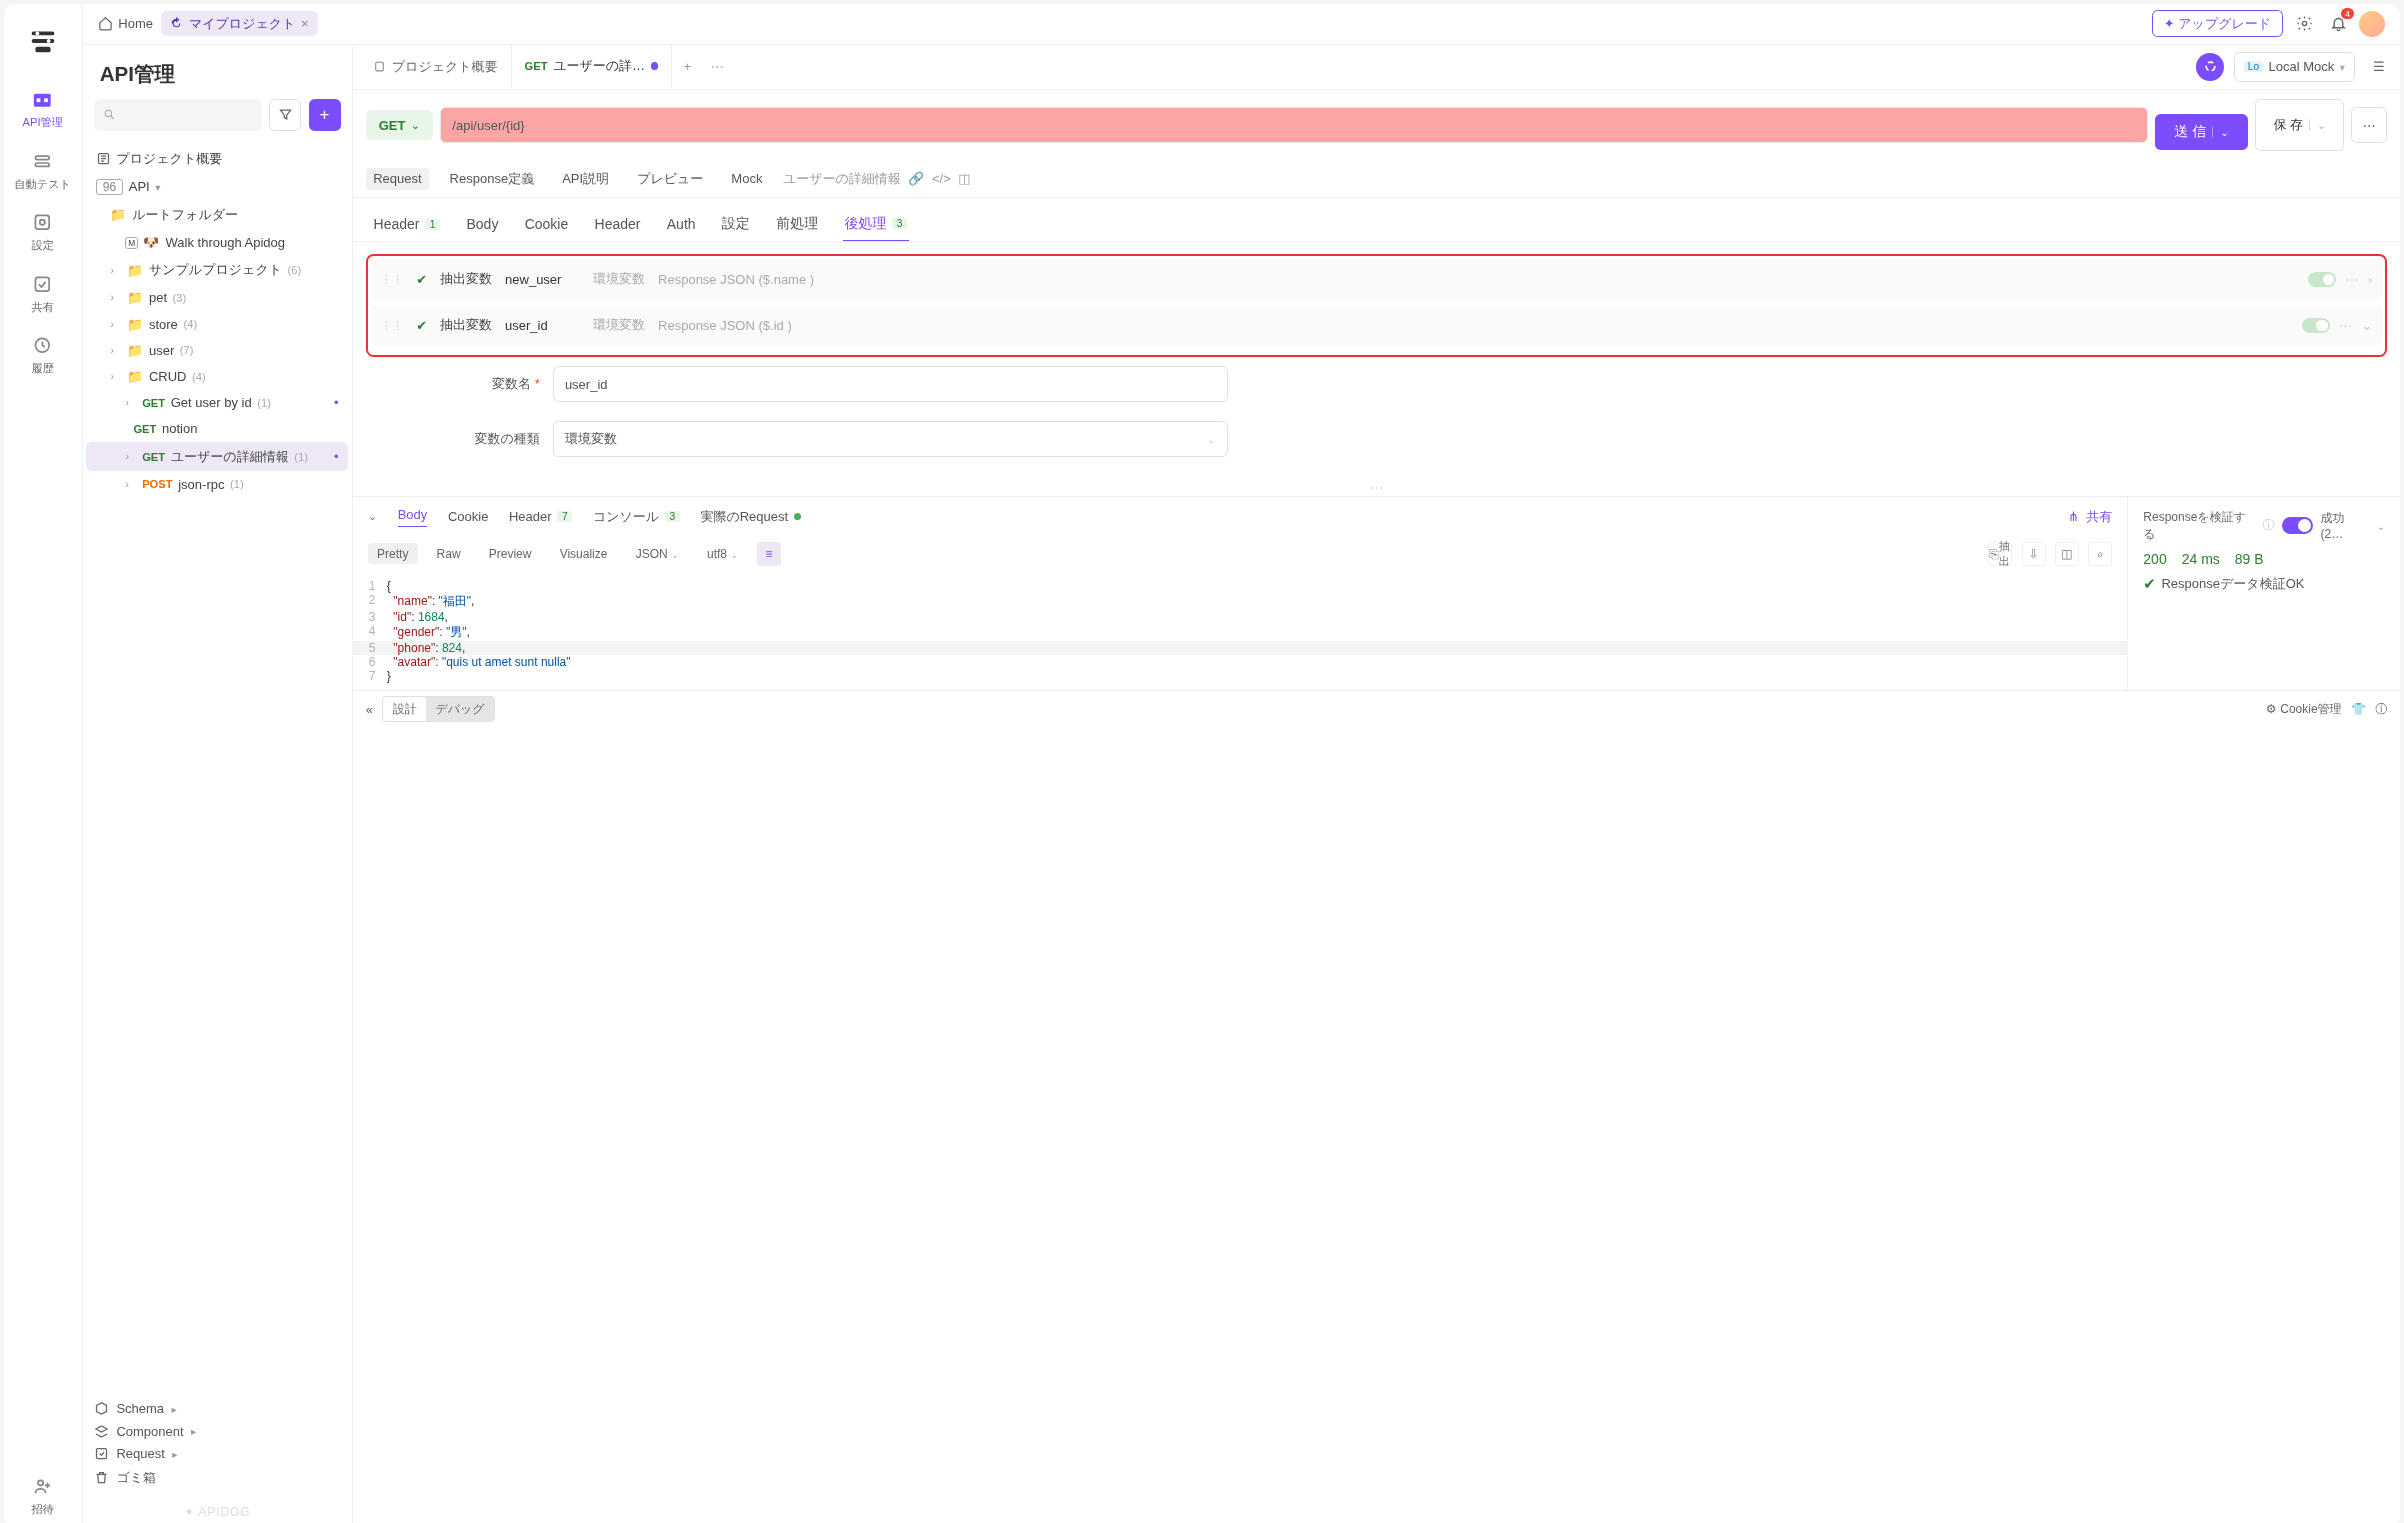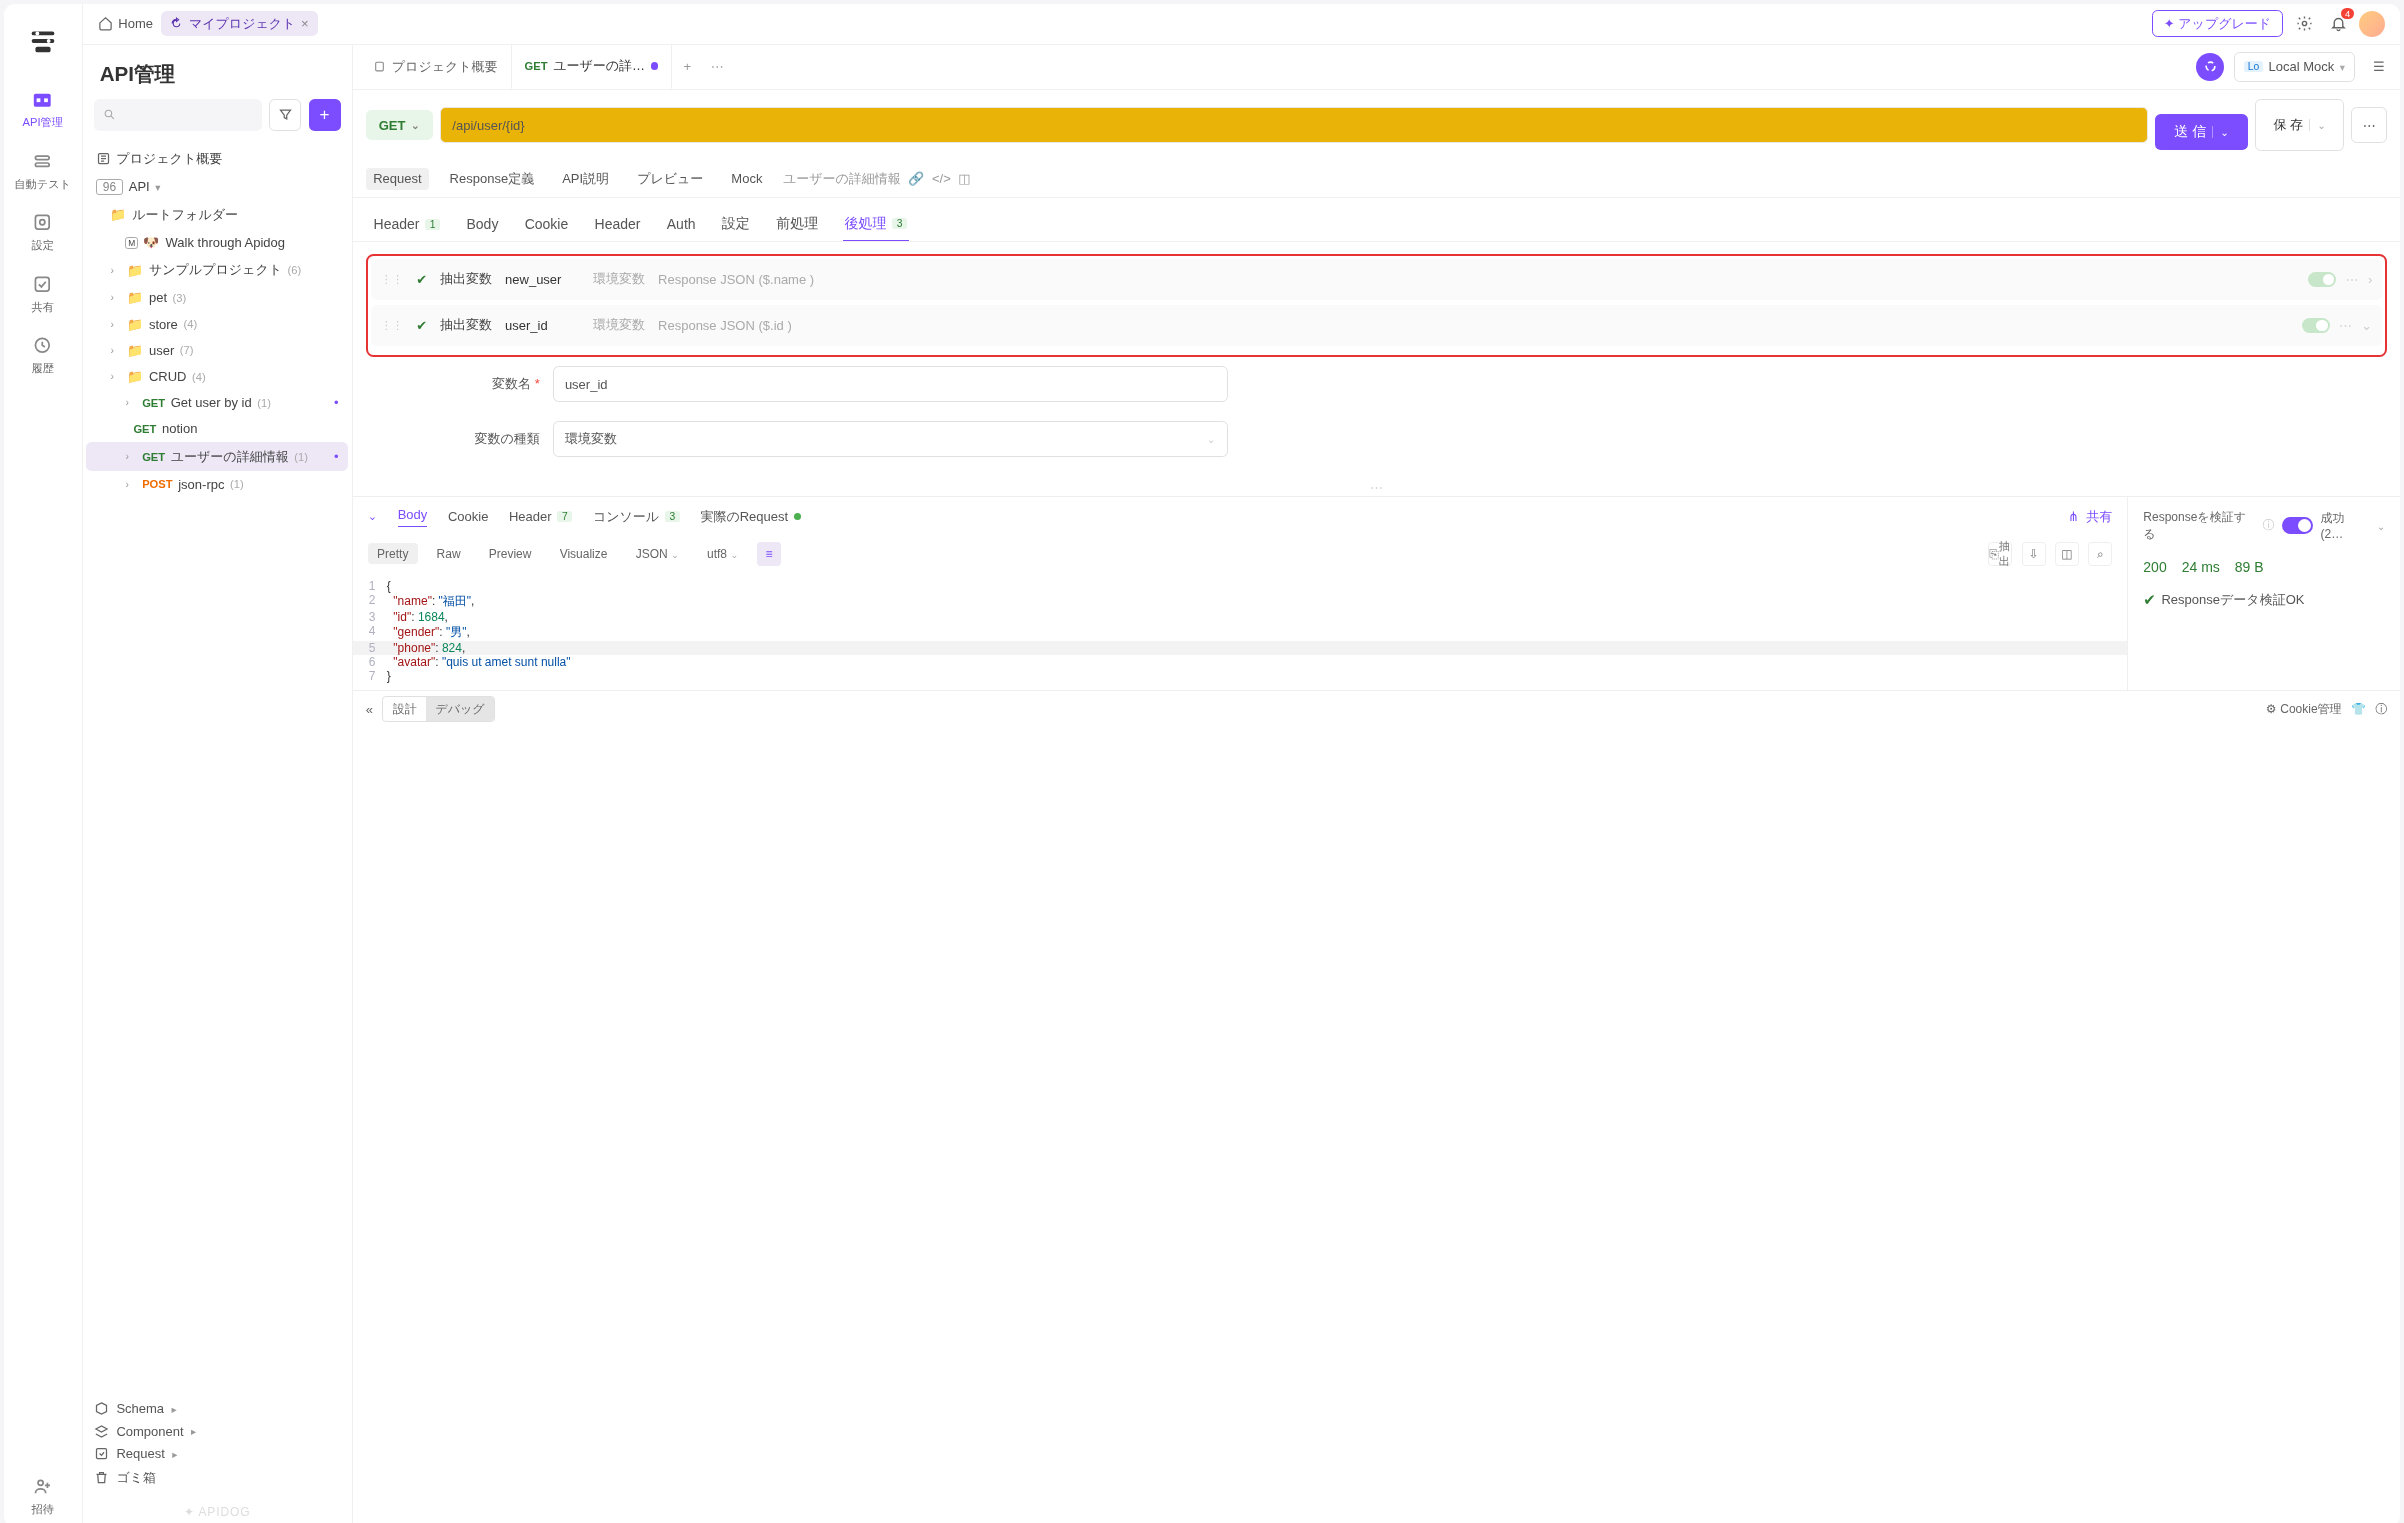--- a/index.html
+++ b/index.html
@@ -59,21 +59,21 @@
 .tabs .plus, .tabs .more { width: 30px; display: flex; justify-content: center; color: #999; }
 .tabs-right { margin-left: auto; display: flex; align-items: center; gap: 9.4px; }
 .run-btn { width: 28px; height: 28px; border-radius: 50%; background: #7c4dff; display: flex; align-items: center; justify-content: center; color: #fff; }
 .env-select { border: 0.9px solid #e0e0e0; border-radius: 5.6px; height: 30px; padding: 0 9.4px; display: flex; align-items: center; gap: 5.6px; color: #555; }
 .env-select .lo { background: #e3f2fd; color: #1976d2; padding: 0 3.7px; border-radius: 2.8px; font-size: 10.3px; }
 .menu-btn { width: 28px; height: 28px; display: flex; align-items: center; justify-content: center; color: #666; }
 
 
 .req-bar { display: flex; align-items: center; gap: 7.5px; padding: 9.4px 13px; }
 .method-pill { background: #e8f5e9; color: #2e7d32; font-weight: 600; padding: 7.5px 13px; border-radius: 5.6px; display: flex; align-items: center; gap: 5.6px; }
-.url-input { flex: 1; border: 0.9px solid #e8e8e8; background: #eab308; border-radius: 5.6px; height: 36px; padding: 0 11.2px; color: #555; display: flex; align-items: center; }
+.url-input { flex: 1; border: 0.9px solid #e8e8e8; background: #fca5a5; border-radius: 5.6px; height: 36px; padding: 0 11.2px; color: #555; display: flex; align-items: center; }
 .send-btn { background: #7c4dff; color: #fff; border-radius: 5.6px; height: 36px; padding: 0 19px; display: flex; align-items: center; gap: 5.6px; font-size: 14px; margin-top: 14px; }
 .save-btn { border: 0.9px solid #e0e0e0; border-radius: 5.6px; height: 52px; padding: 0 17px; display: flex; align-items: center; gap: 5.6px; }
 .more-btn { border: 0.9px solid #e0e0e0; border-radius: 5.6px; width: 36px; height: 36px; display: flex; align-items: center; justify-content: center; }
 
 
 .sub-tabs { display: flex; align-items: center; gap: 13px; padding: 5.6px 13px; font-size: 13px; color: #555; border-bottom: 0.9px solid #f0f0f0; }
 .sub-tab { padding: 3.7px 7.5px; border-radius: 3.7px; }
 .sub-tab.pill { background: #f0f0f0; }
 .sub-trail { color: #999; display: flex; align-items: center; gap: 7.5px; }
 .sub-trail .ic { font-size: 13px; }
@@ -124,21 +124,21 @@
 .code { font-family: "Menlo", "Consolas", monospace; font-size: 12px; padding: 7.5px 0; overflow: auto; }
 .code .line { display: flex; }
 .code .ln { width: 34px; text-align: right; color: #b0b0c0; padding-right: 11.2px; user-select: none; }
 .code .tok-key { color: #a31515; }
 .code .tok-str { color: #0451a5; }
 .code .tok-num { color: #098658; }
 .code .tok-p { color: #333; }
 .code .line.sel { background: #f3f3f3; }
 .code .ct { white-space: pre; }
 
-.resp-right { width: 272px; padding: 11.2px 15px; display: flex; flex-direction: column; gap: 16px; }
+.resp-right { width: 272px; padding: 11.2px 15px; display: flex; flex-direction: column; gap: 8px; }
 .validate-row { display: flex; align-items: center; gap: 7.5px; font-size: 12px; color: #666; }
 .switch { width: 32px; height: 17px; background: #7c4dff; border-radius: 11.2px; position: relative; }
 .switch::after { content: ""; position: absolute; right: 1.9px; top: 1.9px; width: 13px; height: 13px; background: #fff; border-radius: 50%; }
 .metrics { display: flex; gap: 15px; font-size: 14px; }
 .metrics .m { color: #2e7d32; }
 .ok-row { display: flex; align-items: center; gap: 5.6px; color: #555; }
 .ok-row .ok { color: #2e7d32; font-size: 15px; }
 
 
 .footer { height: 37px; border-top: 0.9px solid #eee; display: flex; align-items: center; padding: 0 13px; gap: 9.4px; color: #666; font-size: 12px; }

